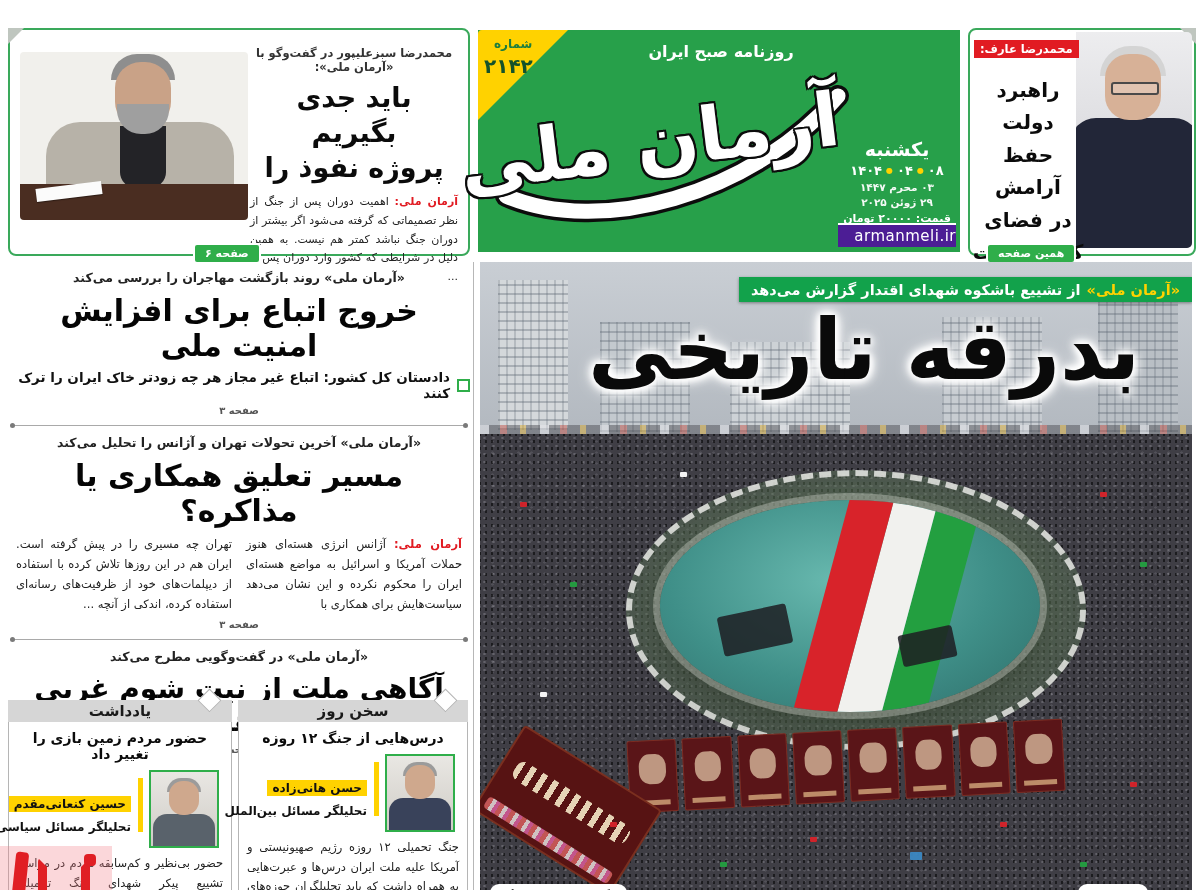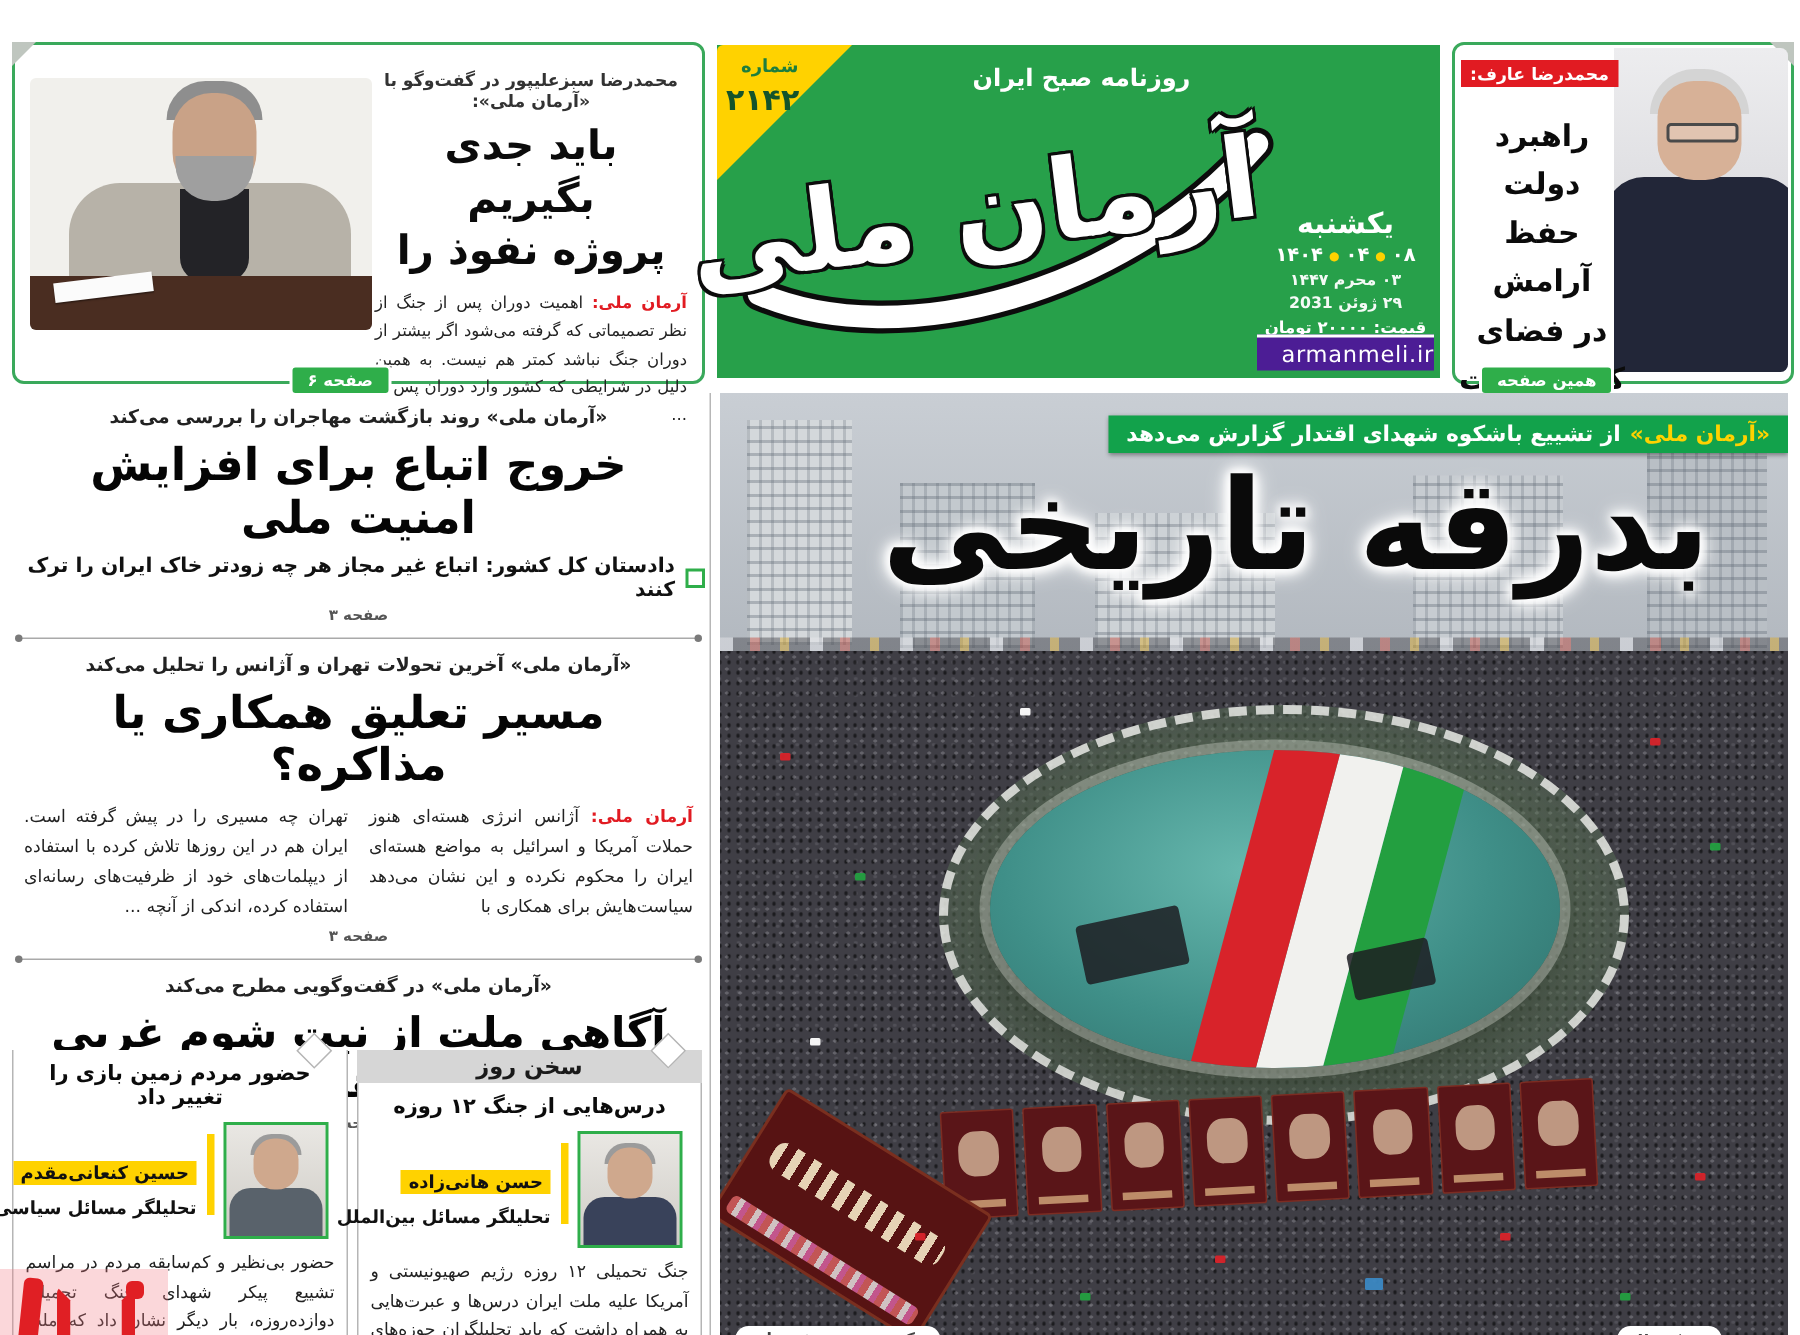--- a/index.html
+++ b/index.html
@@ -186,21 +186,21 @@
     <div class="dateblock">
       <div class="weekday">یکشنبه</div>
       <div class="dateline">
         <span>۰۸</span>
           <span class="dot">●</span>
           <span>۰۴</span>
           <span class="dot">●</span>
           <span>۱۴۰۴</span>
       </div>
       <div class="dsmall">۰۳ محرم ۱۴۴۷</div>
-      <div class="dsmall">۲۹ ژوئن 2031</div>
+      <div class="dsmall">۲۹ ژوئن ۲۰۲۵</div>
       <div class="price">قیمت: ۲۰۰۰۰ تومان</div>
     </div>
     <div class="siteband">armanmeli.ir</div>
   </div>
 
   <div class="abs box-tr">
     <span class="fold fold-tr"></span>
     <div class="tr-photo">
       <div class="tr-suit"></div>
       <div class="tr-hair"></div>
@@ -242,20 +242,21 @@
     </div>
 
     <div>
       <div class="kicker">«آرمان ملی» در گفت‌وگویی مطرح می‌کند</div>
       <div class="h-xl" style="font-size:28px;">آگاهی ملت از نیت شوم غربی ها</div>
       <div class="pagetag">صفحه ۳</div>
     </div>
   </div>
 
   <div class="bbox box-note">
+    <div class="sec-bar">یادداشت</div>
     <span class="diamond" style="right:14px;top:-8px;position:absolute;"></span>
     <div class="sec-body">
       <div class="btitle">حضور مردم زمین بازی را تغییر داد</div>
       <div class="authorrow">
         <div class="portrait">
           <div class="p-suit"></div>
           <div class="p-hair"></div>
           <div class="p-head"></div>
         </div>
         <span class="ybar"></span>

